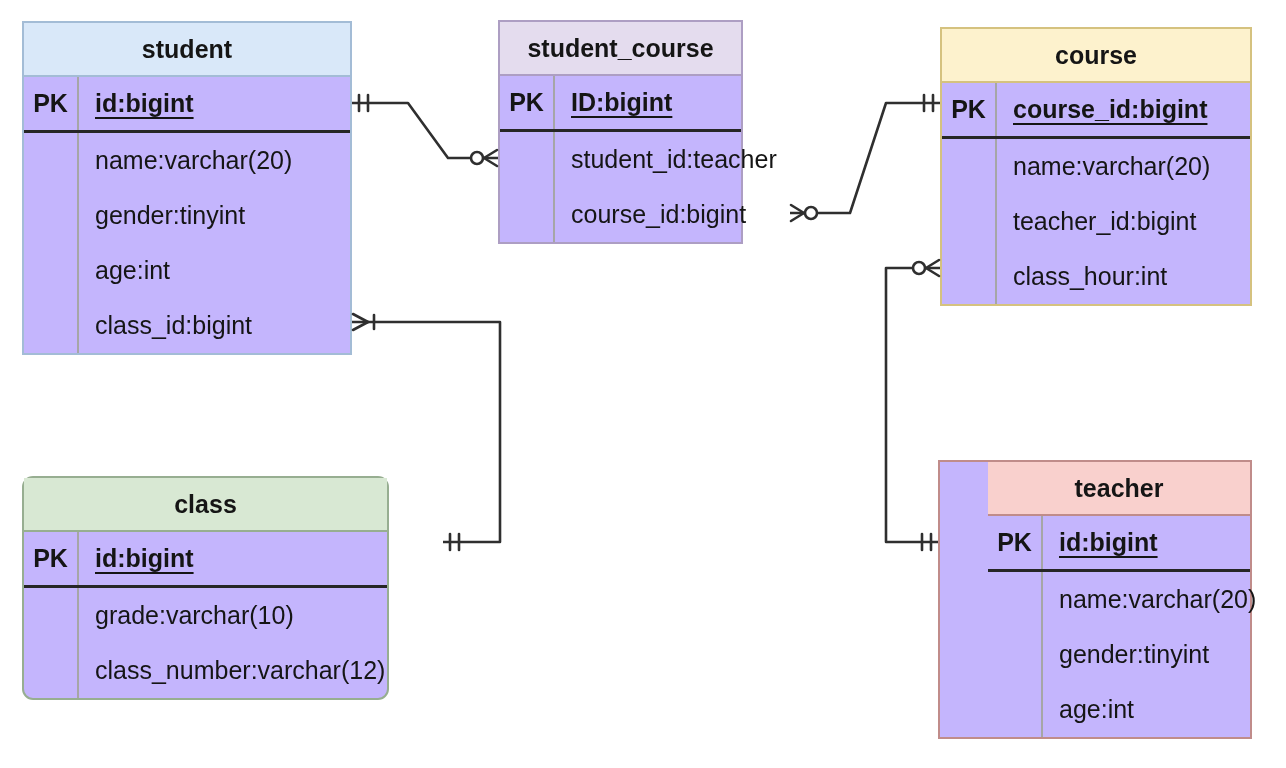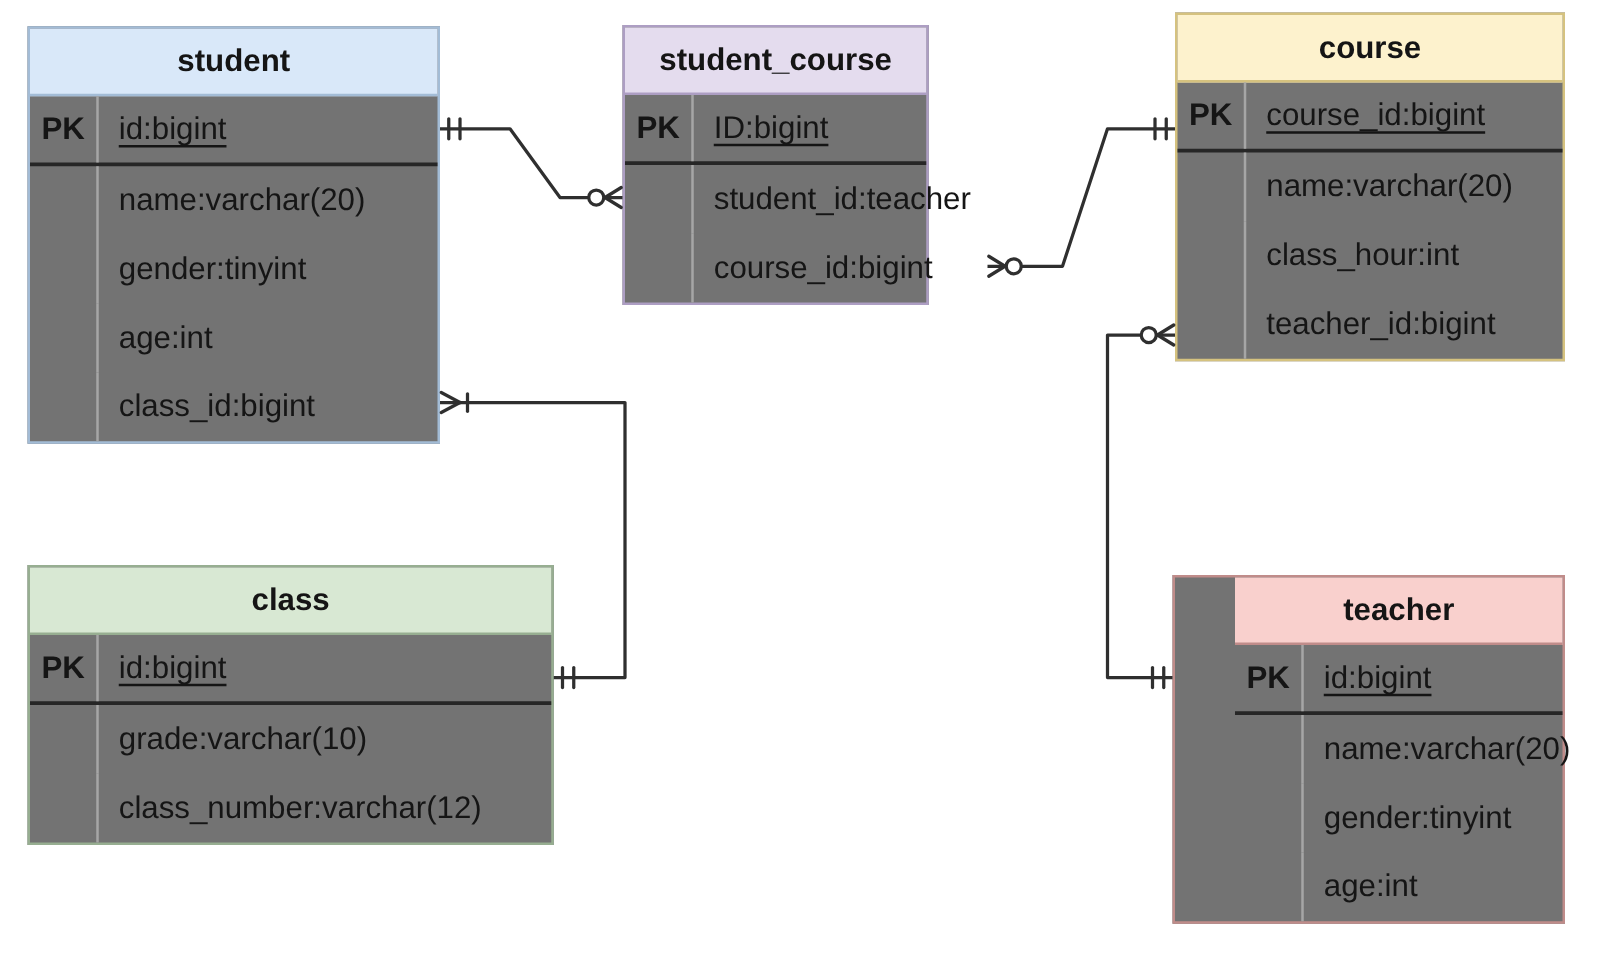--- a/index.html
+++ b/index.html
@@ -7,21 +7,21 @@
   #canvas {
     position: relative;
     width: 1286px;
     height: 768px;
     background: #ffffff;
     font-family: "Liberation Sans", sans-serif;
     overflow: hidden;
   }
   .entity {
     position: absolute;
-    background: #737373;
+    background: #c4b5fd;
     border: 2px solid var(--bc);
     z-index: 1;
   }
   .e-header {
     height: 54px;
     display: flex;
     align-items: center;
     justify-content: center;
     background: var(--hbg);
     border-bottom: 2px solid var(--bc);
@@ -45,21 +45,21 @@
   .cell-field {
     flex: 1;
     display: flex;
     align-items: center;
     padding-left: 16px;
     font-size: 25px;
     color: #151515;
     white-space: nowrap;
   }
   .pk-field {
-    font-weight: normal;
+    font-weight: bold;
     text-decoration: underline;
     text-decoration-thickness: 2px;
     text-underline-offset: 5px;
   }
   #connectors {
     position: absolute;
     left: 0; top: 0;
     z-index: 2;
     pointer-events: none;
   }
@@ -146,42 +146,42 @@
         </div>
         <div class="e-row">
           <div class="cell-pk"></div>
           <div class="cell-field">student_id:teacher</div>
         </div>
         <div class="e-row">
           <div class="cell-pk"></div>
           <div class="cell-field">course_id:bigint</div>
         </div>
       </div>
-      <div class="entity" style="left: 940px; top: 10px; width: 312px; --bc: #d5c27f; --hbg: #fdf2cd;">
+      <div class="entity" style="left: 940px; top: 27px; width: 312px; --bc: #d5c27f; --hbg: #fdf2cd;">
         <div class="e-header">course</div>
         <div class="e-row pk">
           <div class="cell-pk">PK</div>
           <div class="cell-field">
             <span class="pk-field">course_id:bigint</span>
           </div>
         </div>
         <div class="e-row">
           <div class="cell-pk"></div>
           <div class="cell-field">name:varchar(20)</div>
         </div>
         <div class="e-row">
           <div class="cell-pk"></div>
+          <div class="cell-field">teacher_id:bigint</div>
+        </div>
+        <div class="e-row">
+          <div class="cell-pk"></div>
           <div class="cell-field">class_hour:int</div>
         </div>
-        <div class="e-row">
-          <div class="cell-pk"></div>
-          <div class="cell-field">teacher_id:bigint</div>
-        </div>
-      </div>
-      <div class="entity" style="left: 22px; top: 452px; width: 421px; --bc: #97ae91; --hbg: #d8e8d3;">
+      </div>
+      <div class="entity" style="left: 22px; top: 476px; width: 367px; border-radius: 11px; --bc: #97ae91; --hbg: #d8e8d3;">
         <div class="e-header">class</div>
         <div class="e-row pk">
           <div class="cell-pk">PK</div>
           <div class="cell-field">
             <span class="pk-field">id:bigint</span>
           </div>
         </div>
         <div class="e-row">
           <div class="cell-pk"></div>
           <div class="cell-field">grade:varchar(10)</div>

